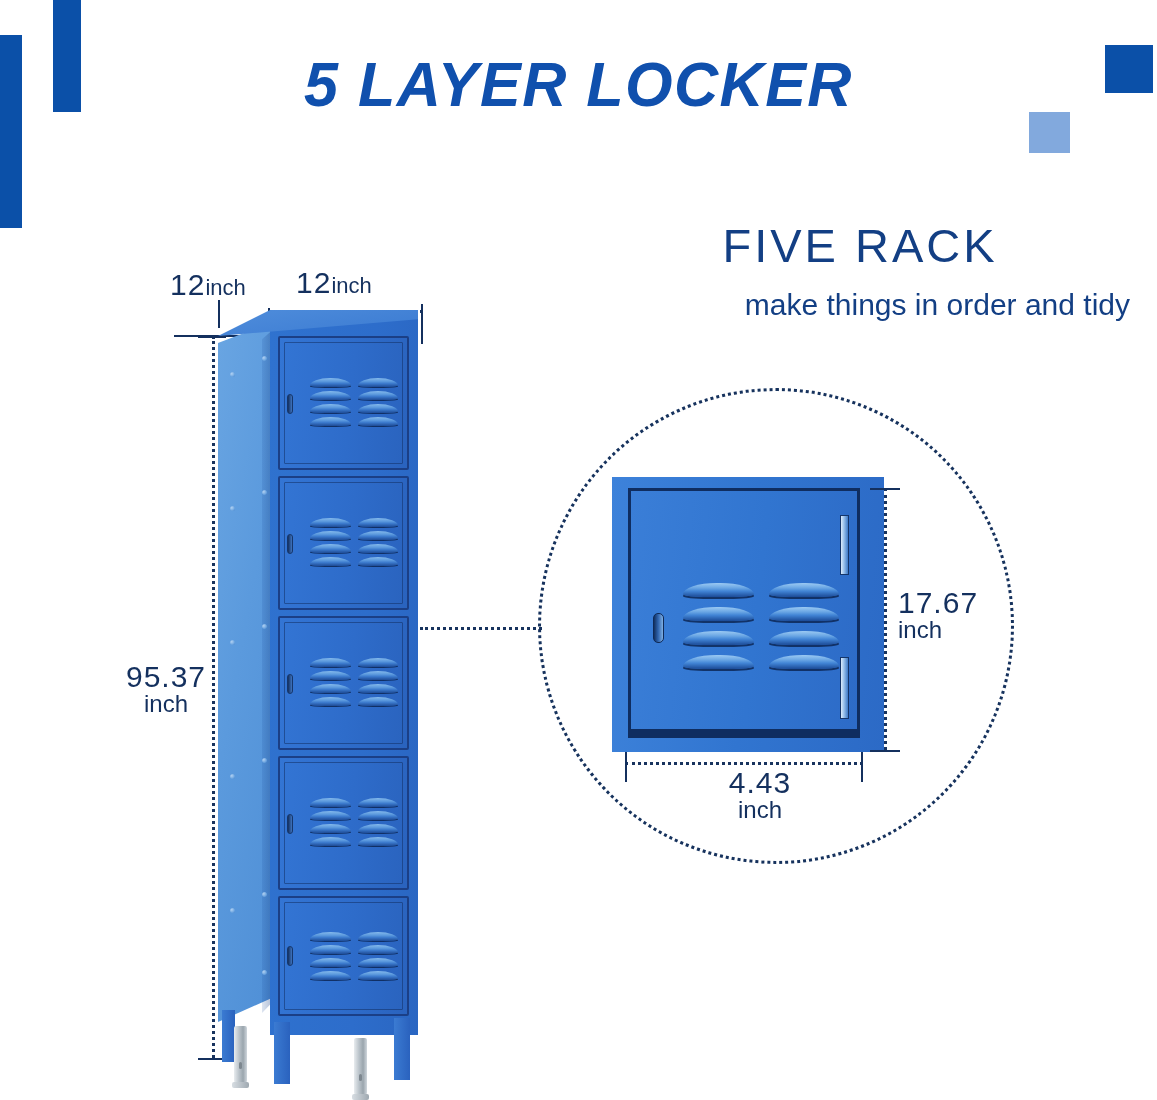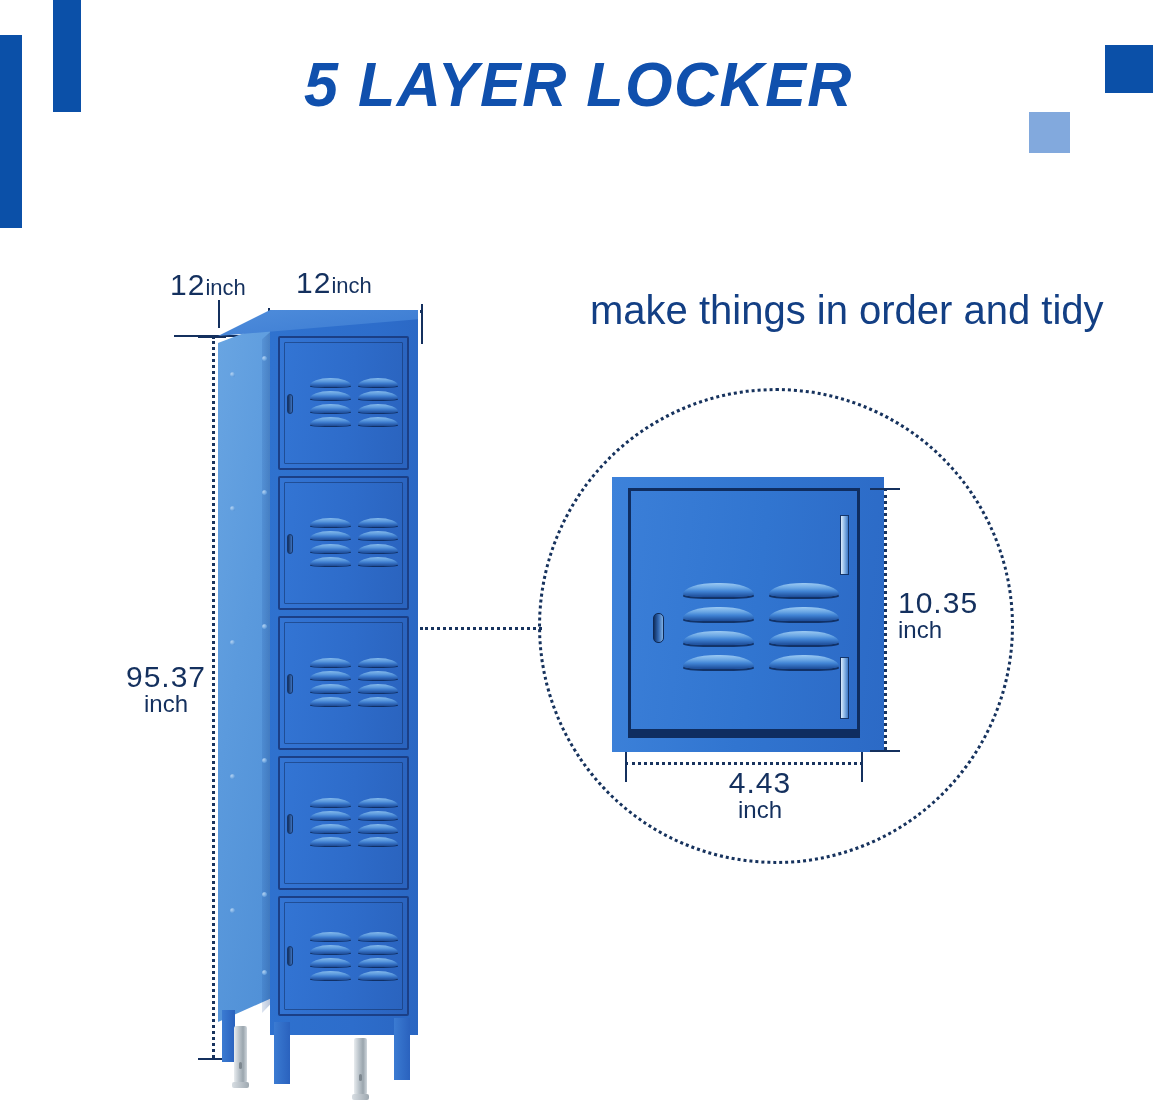--- a/index.html
+++ b/index.html
@@ -47,22 +47,22 @@
     text-align: center;
     font-size: 47px;
     font-weight: 300;
     letter-spacing: 3px;
     color: #133f84;
     white-space: nowrap;
   }
   #subhead-sub {
     position: absolute;
     left: 590px; top: 288px; width: 540px;
-    text-align: left;
-    font-size: 40px;
+    text-align: right;
+    font-size: 30px;
     font-weight: 400;
     color: #133f84;
     white-space: nowrap;
   }
 
   
   .dim-label {
     position: absolute;
     color: #14305e;
     text-align: center;
@@ -279,34 +279,35 @@
 <body>
 
 <div id="stage">
 
   <div class="deco" id="deco-bar-left-outer"></div>
   <div class="deco" id="deco-bar-left-inner"></div>
   <div class="deco" id="deco-square-dark"></div>
   <div class="deco" id="deco-square-light"></div>
 
   <div id="title">5 LAYER LOCKER</div>
+  <div id="subhead">FIVE RACK</div>
   <div id="subhead-sub">make things in order and tidy</div>
 
   <div class="dim-label inline" id="dim-depth-label">
     <span class="num">12</span><span class="unit">inch</span>
   </div>
   <div class="dim-label inline" id="dim-width-label">
     <span class="num">12</span><span class="unit">inch</span>
   </div>
   <div class="dim-label" id="dim-height-label">
     <span class="num">95.37</span>
     <span class="unit">inch</span>
   </div>
   <div class="dim-label" id="dim-detail-h-label">
-    <span class="num">10.35</span>
+    <span class="num">17.67</span>
     <span class="unit">inch</span>
   </div>
   <div class="dim-label" id="dim-detail-w-label">
     <span class="num">4.43</span>
     <span class="unit">inch</span>
   </div>
 
   <div class="tick-h" style="left:174px; top:335px; width:78px;"></div>
   <div class="tick-v" style="left:268px; top:308px; height:36px;"></div>
   <div class="tick-v" style="left:218px; top:300px; height:28px;"></div>

